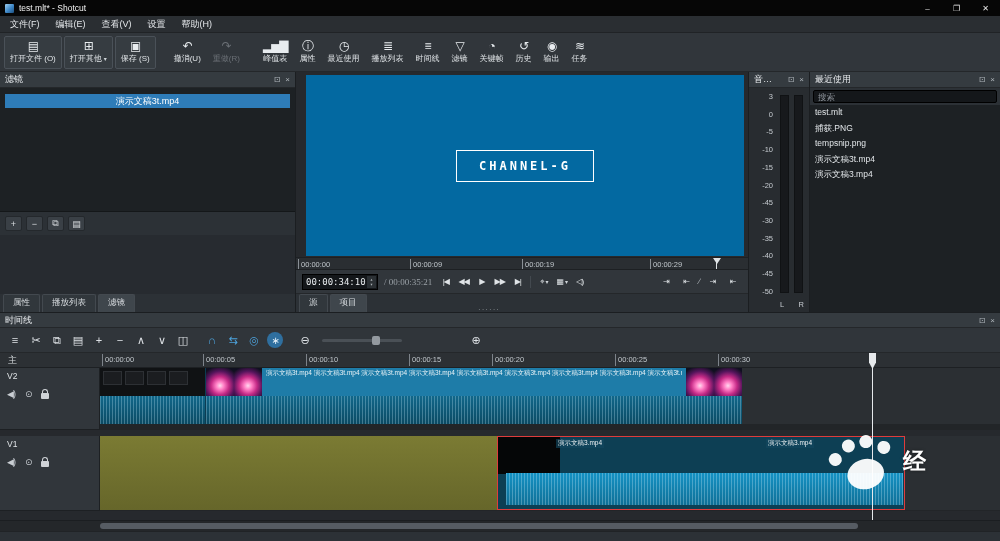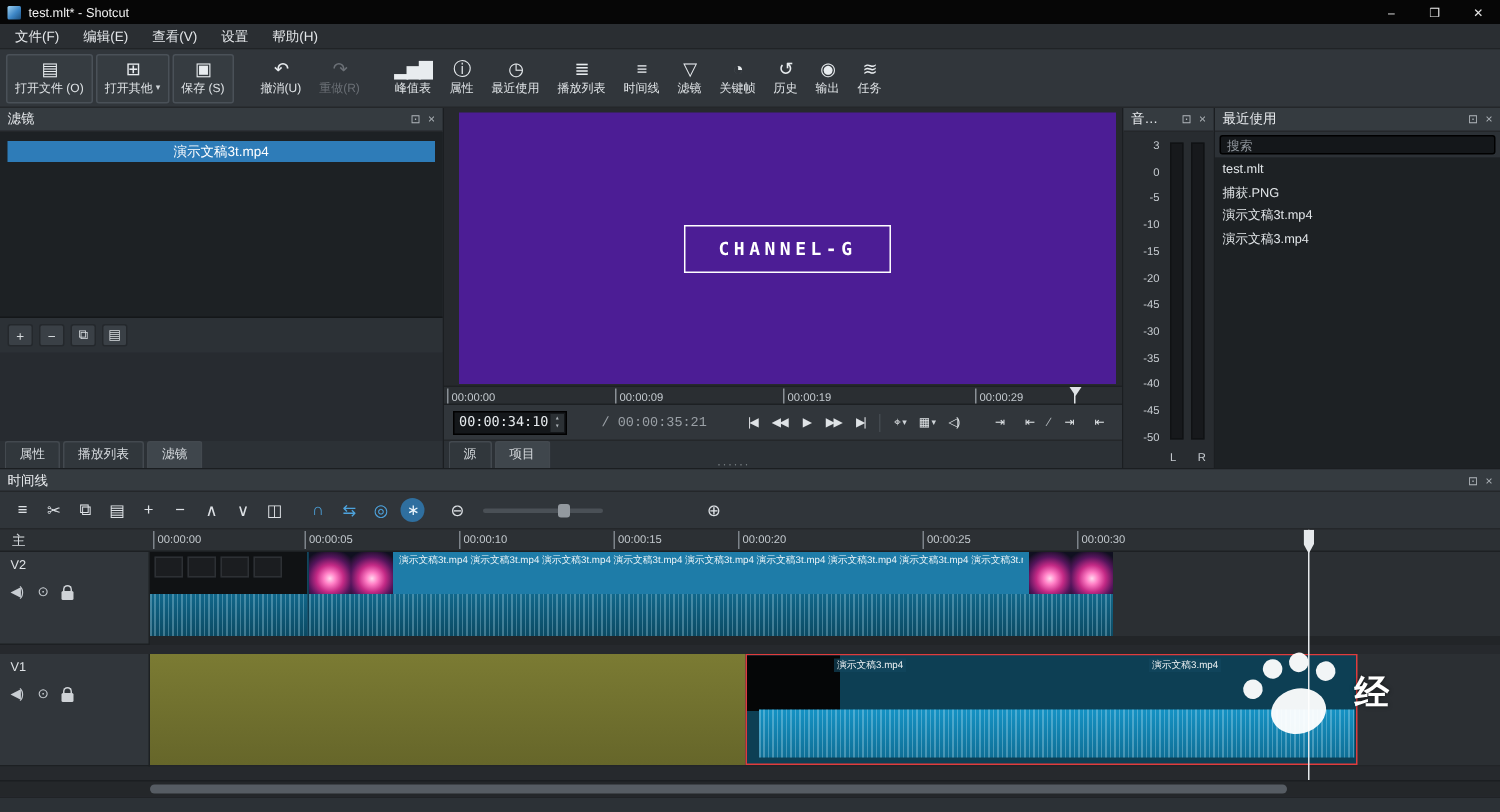--- a/index.html
+++ b/index.html
@@ -42,33 +42,33 @@
   .filter-btns{height:23px;display:flex;align-items:center;gap:4px;padding:0 5px;background:#2c3136;flex:none}
   .fbtn{width:17px;height:15px;background:#3a4046;border:1px solid #24282c;color:#d9dde0;display:flex;align-items:center;justify-content:center;border-radius:2px}
   .filters-spacer{flex:1;background:#272b30}
   .tabs-row{height:18px;display:flex;align-items:flex-end;gap:2px;padding:0 3px;background:#2c3136;flex:none}
   .tab{padding:2px 9px 3px;background:#31373c;border:1px solid #43494f;border-bottom:none;font-size:8.5px;color:#d6dade;border-radius:2px 2px 0 0}
   .tab.active{background:#3f464c}
 
   
   .center{width:452px;display:flex;flex-direction:column;background:#26292d}
   .preview-area{flex:1;position:relative}
-  .video{position:absolute;left:10px;top:3px;right:4px;bottom:1px;background:#4c1d95}
+  .video{position:absolute;left:10px;top:3px;right:4px;bottom:1px;background:#0369a1}
   .channel-box{position:absolute;left:50%;top:50%;transform:translate(-50%,-50%);border:1px solid #fff;
                padding:8px 22px;color:#fff;font-weight:bold;font-size:12px;letter-spacing:3px;
                font-family:"DejaVu Sans Mono","Liberation Mono",monospace;white-space:nowrap}
   .scrubber{height:13px;background:#2a2e32;border-top:1px solid #1d2023;border-bottom:1px solid #1d2023;position:relative;overflow:hidden;flex:none}
   .scrub-label{position:absolute;top:1px;border-left:1px solid #8a9096;padding-left:2px;font-size:7.5px;color:#c2c8cd;line-height:11px}
   .scrub-ph{position:absolute;top:0;left:417px;width:0;height:0;border-left:4px solid transparent;border-right:4px solid transparent;border-top:6px solid #dfe3e6}
   .scrub-ph::after{content:"";position:absolute;left:-1px;top:-6px;width:1px;height:13px;background:#dfe3e6}
   .transport{height:24px;background:#31363b;display:flex;align-items:center;padding:0 6px;gap:3px;border-bottom:1px solid #24272a;flex:none}
   .timecode{width:76px;height:16px;background:#14171a;border:1px solid #000;display:flex;align-items:center;color:#e8ecef;
             font-family:"DejaVu Sans Mono","Liberation Mono",monospace;padding-left:3px;position:relative;flex:none}
   .spin{position:absolute;right:1px;top:1px;bottom:1px;width:9px;display:flex;flex-direction:column;justify-content:space-between;align-items:center;font-size:5px;color:#aab0b5;background:#2b3034;line-height:5px;padding:1px 0}
-  .total-time{color:#9aa0a6;margin:0 20px;font-family:Liberation Mono, monospace;white-space:nowrap}
+  .total-time{color:#9aa0a6;margin:0 3px;font-family:Liberation Serif, serif;white-space:nowrap}
   .t-btn{min-width:15px;height:16px;display:flex;align-items:center;justify-content:center;color:#dfe3e6;font-size:8px;padding:0 1px;letter-spacing:-1px}
   .t-sep{width:1px;height:12px;background:#43494f;margin:0 2px}
   .t-right{margin-left:auto;display:flex;align-items:center;gap:5px;color:#b6bcc1;font-size:8px;padding-right:2px}
 
   
   .meter-panel{width:62px;display:flex;flex-direction:column;border-left:1px solid #1b1e21;border-right:1px solid #1b1e21;background:#2c3136}
   .meter-body{flex:1;position:relative;background:#282c30}
   .m-scale{position:absolute;top:5px;bottom:16px;left:3px;width:21px;display:flex;flex-direction:column;justify-content:space-between}
   .m-scale span{display:block;text-align:right;font-size:7.5px;color:#c6cbd0;line-height:8px}
   .m-bar{position:absolute;top:7px;bottom:19px;width:9px;background:#17191c;border:1px solid #101214}
@@ -365,20 +365,21 @@
         <span>⊡</span>
         <span>×</span>
       </span>
     </div>
     <div class="search-row">
       <input class="search-input" placeholder="搜索" style="">
     </div>
     <div class="recent-list">
       <div class="recent-item">test.mlt</div>
       <div class="recent-item">捕获.PNG</div>
+      <div class="recent-item">tempsnip.png</div>
       <div class="recent-item">演示文稿3t.mp4</div>
       <div class="recent-item">演示文稿3.mp4</div>
     </div>
   </div>
 </div>
 
 <div class="splitter-dots">······</div>
 
 <div class="timeline">
   <div class="tl-header">

